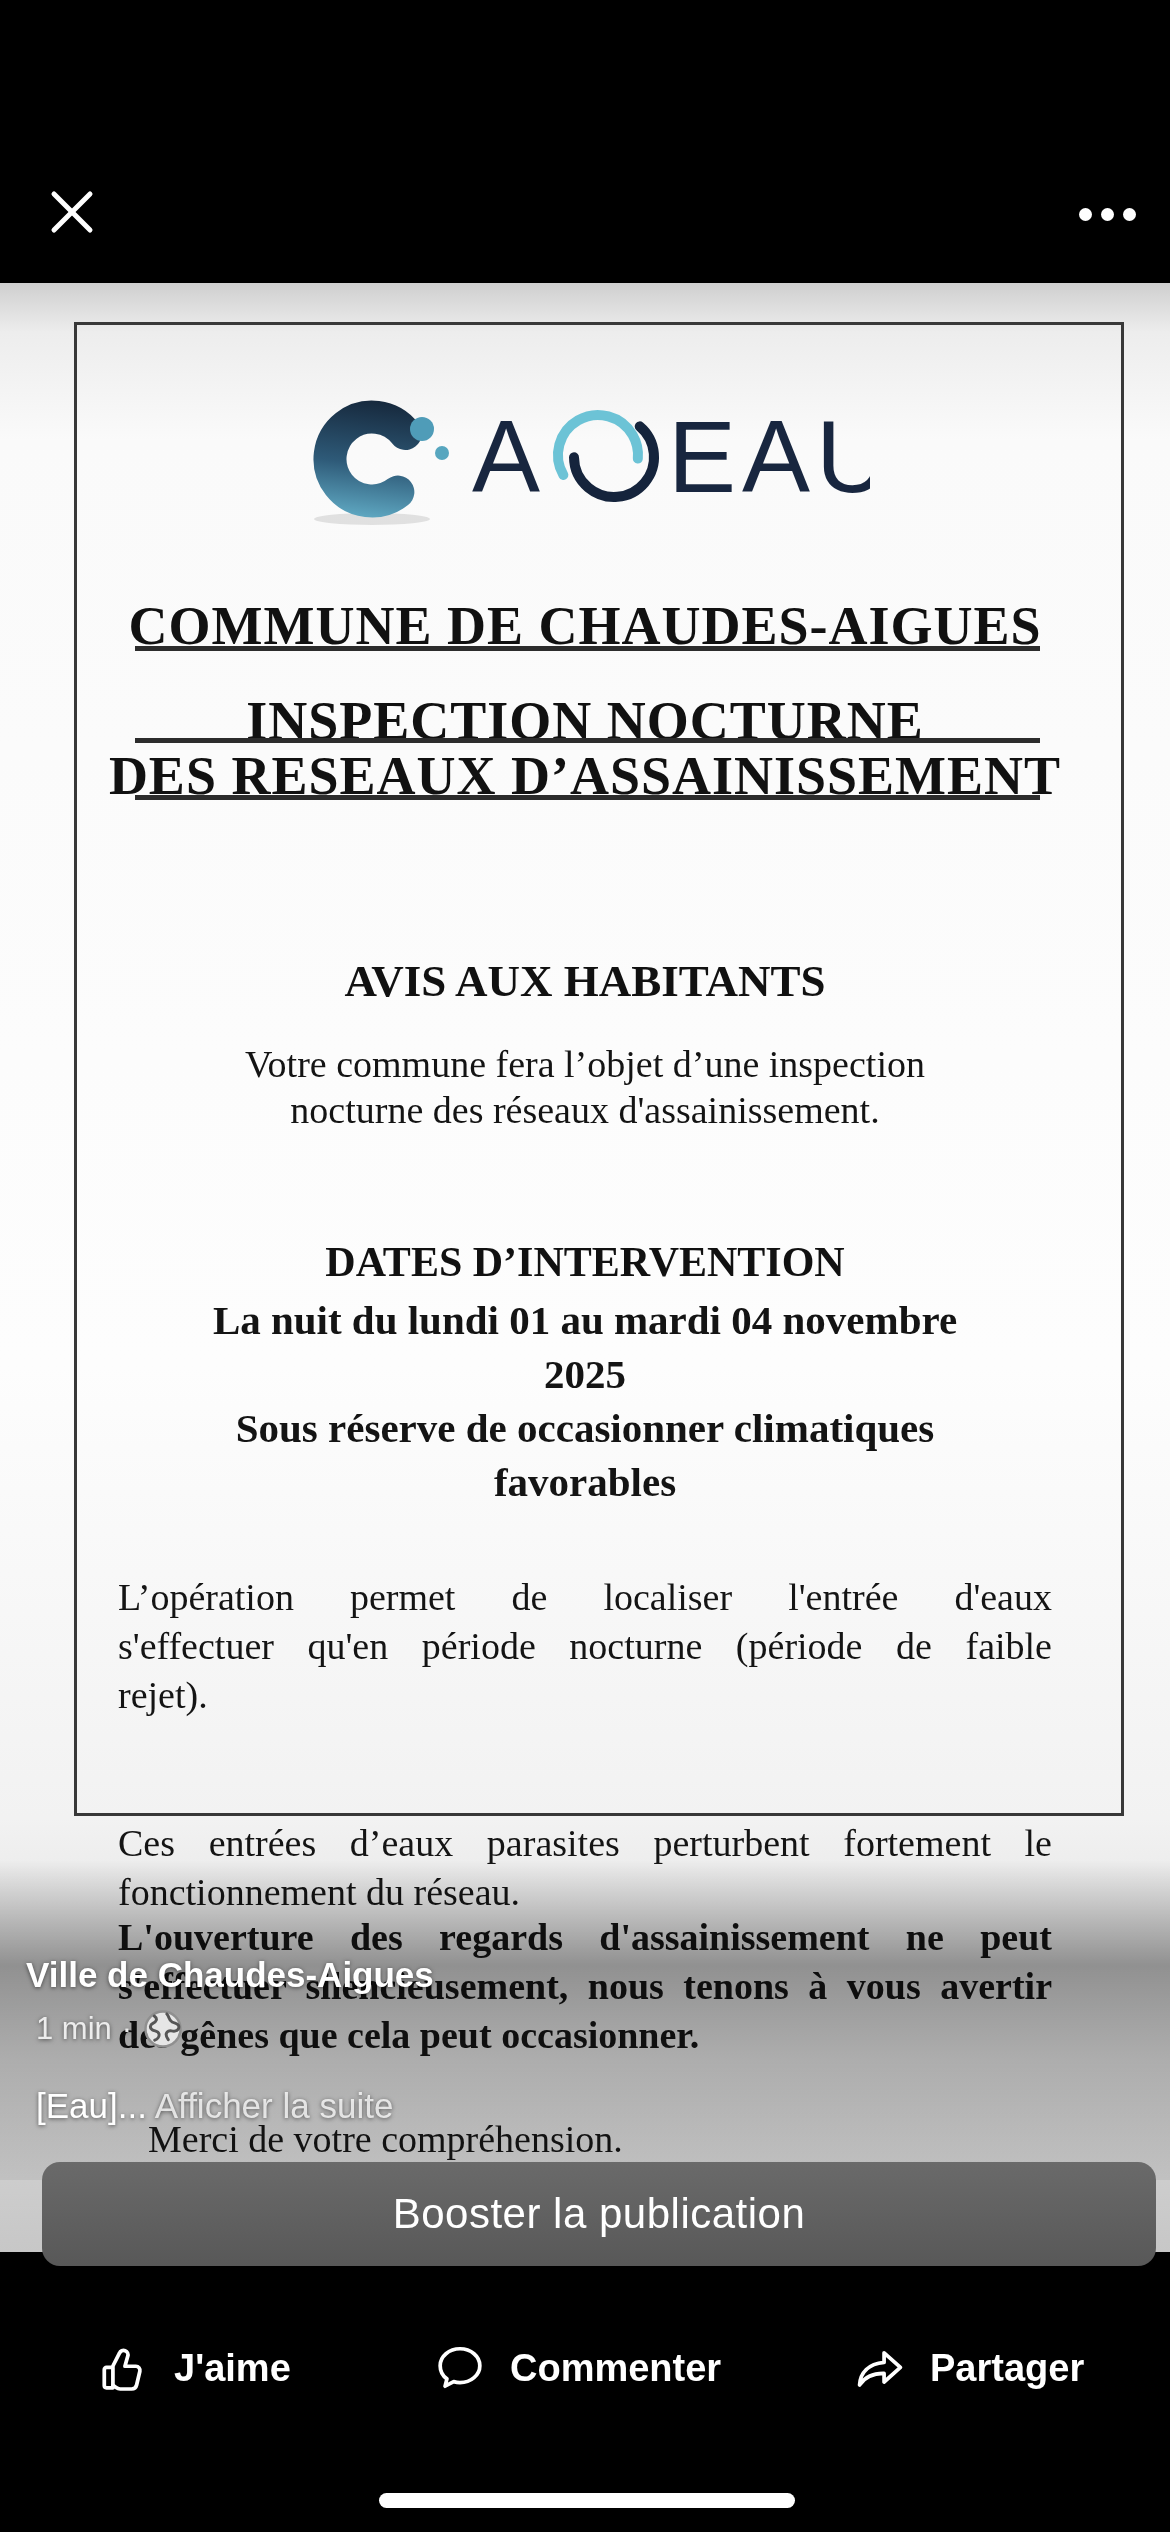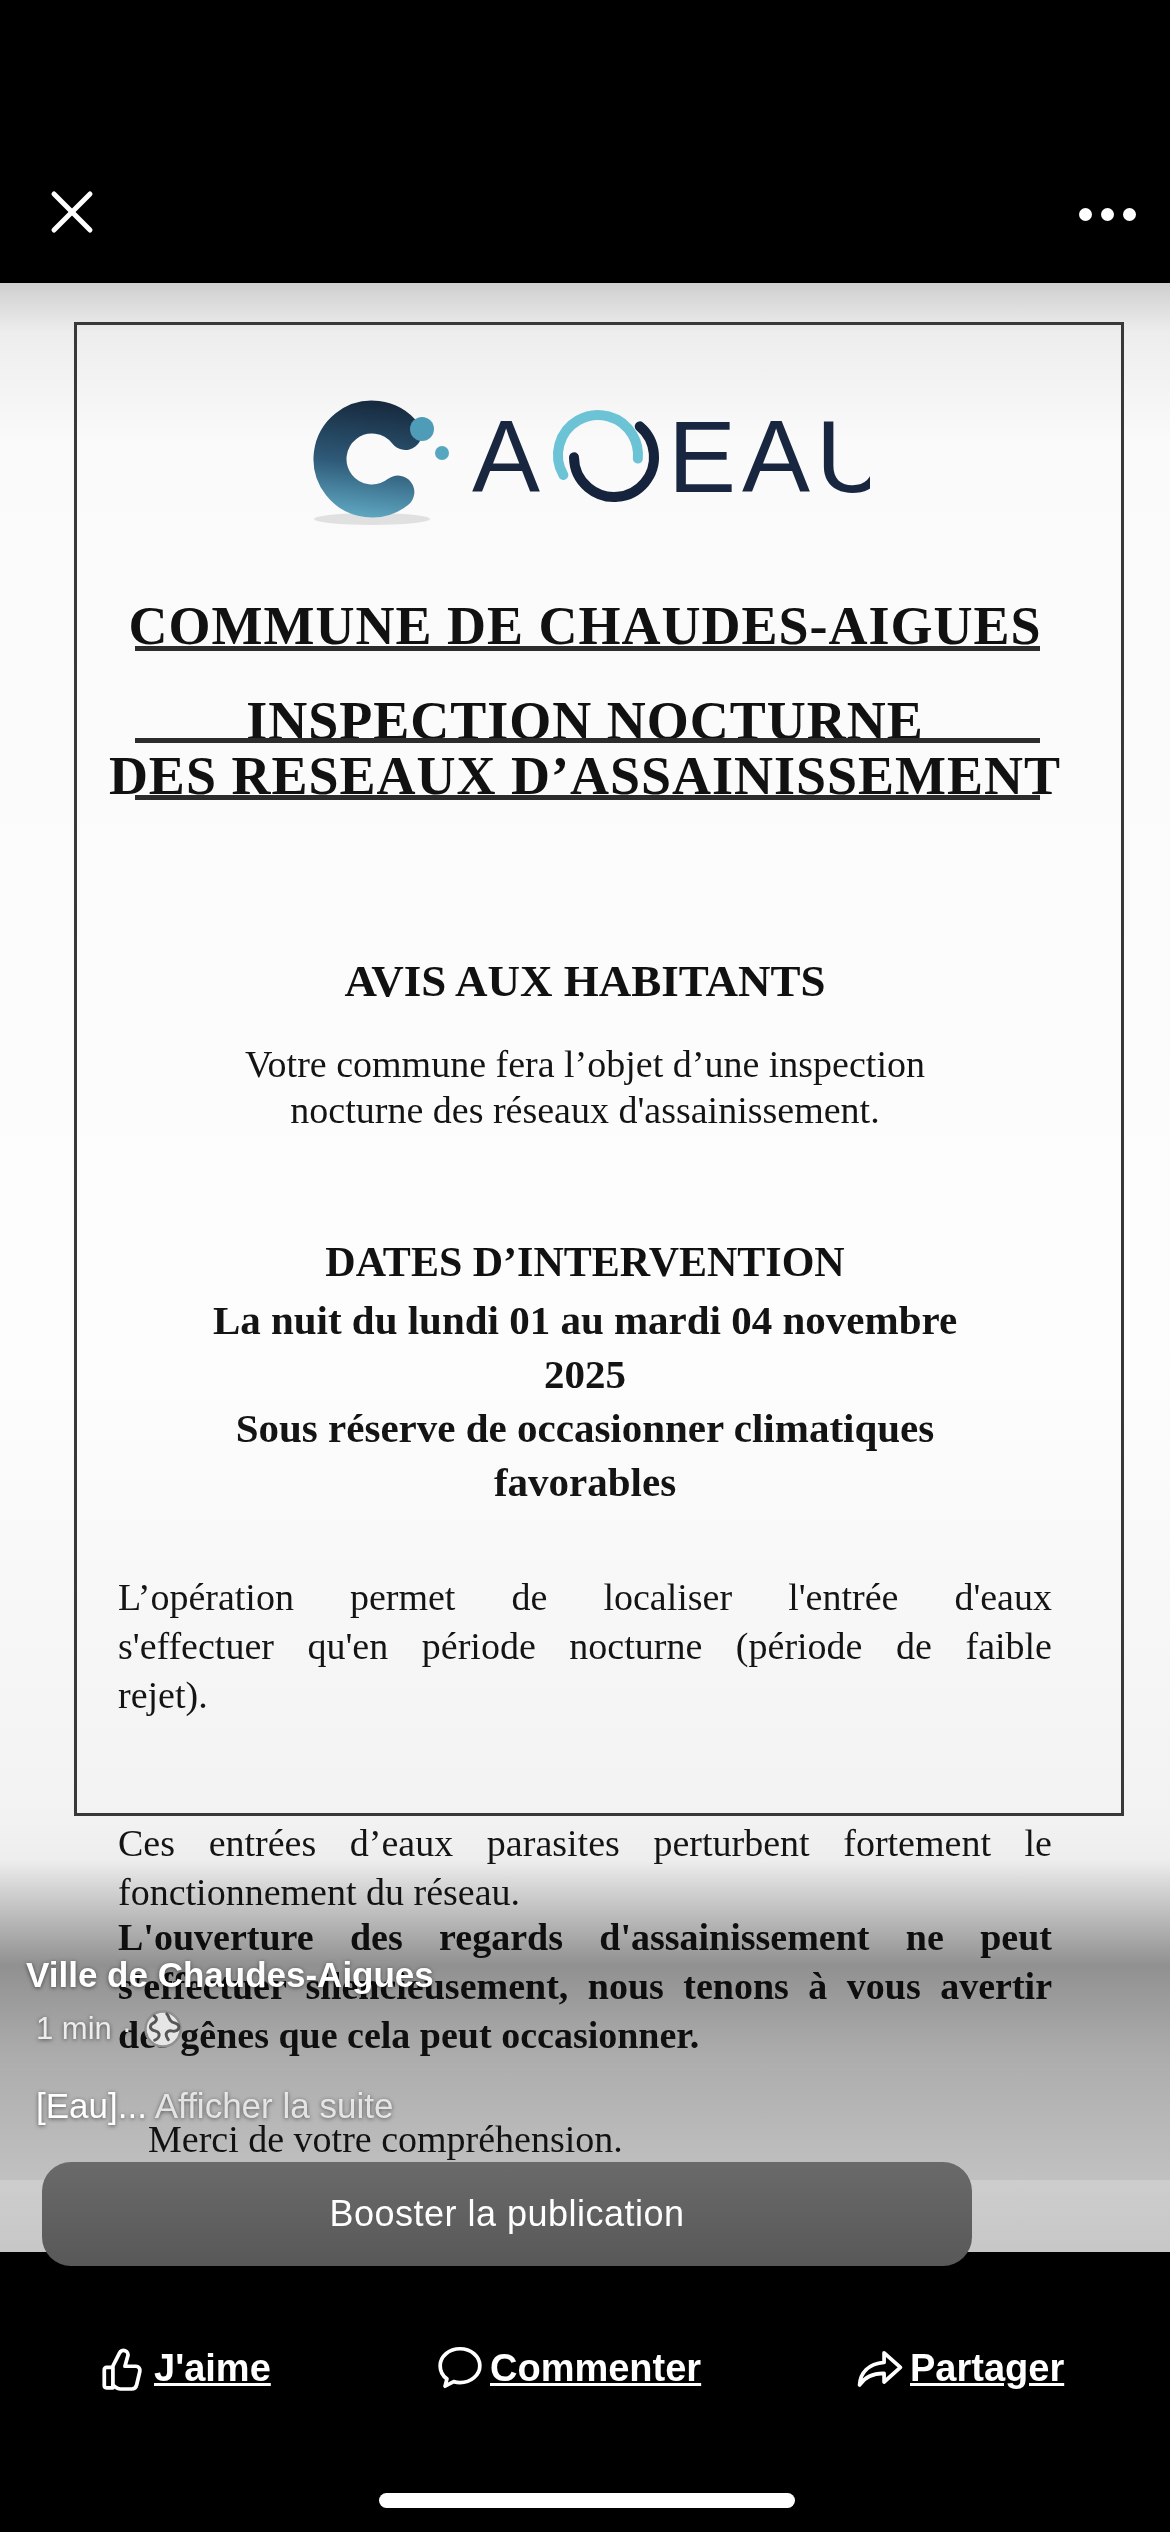--- a/index.html
+++ b/index.html
@@ -44,29 +44,29 @@
     background:linear-gradient(180deg,rgba(0,0,0,0) 0%,rgba(0,0,0,0.36) 33%,rgba(0,0,0,0.20) 62%,rgba(0,0,0,0.06) 100%);
     pointer-events:none;}
   .ovl{position:absolute;z-index:20;color:#fff;text-shadow:0 1px 4px rgba(0,0,0,0.55);}
   .page-name{left:26px;top:1955px;font-size:35px;font-weight:bold;cursor:pointer;}
   .meta-row{left:36px;top:2008px;display:flex;align-items:center;gap:10px;font-size:31px;color:#ececec;}
   .caption-row{left:36px;top:2086px;font-size:35px;}
   .caption-prefix{color:#fff;}
   .see-more{color:rgba(255,255,255,0.78);cursor:pointer;}
   
   .boost-btn{
-    position:absolute;left:42px;top:2162px;width:930px;height:104px;border-radius:29px;
+    position:absolute;left:42px;top:2162px;width:1114px;height:104px;border-radius:18px;
     background:linear-gradient(180deg,#6a6a6a,#585858);
-    color:#fff;font-size:36px;display:flex;align-items:center;justify-content:center;
+    color:#fff;font-size:42px;display:flex;align-items:center;justify-content:center;
     z-index:30;cursor:pointer;letter-spacing:0.5px;
   }
   
   .bottom-zone{position:absolute;left:0;top:2252px;width:1170px;height:280px;background:#000;z-index:25;}
   .action-row{position:absolute;left:0;top:2332px;width:1170px;height:84px;z-index:35;}
-  .action{position:absolute;display:flex;align-items:center;gap:2px;color:#fff;font-size:38px;font-weight:bold;cursor:pointer;text-decoration:underline;}
+  .action{position:absolute;display:flex;align-items:center;gap:22px;color:#fff;font-size:38px;font-weight:bold;cursor:pointer;}
   .action svg{display:block;}
   .act-like{left:96px;top:8px;}
   .act-comment{left:432px;top:8px;}
   .act-share{left:852px;top:8px;}
   .home-indicator{position:absolute;left:379px;top:2493px;width:416px;height:15px;border-radius:8px;background:#fff;z-index:35;}
 </style>
 </head>
 <body>
 
 <div class="photo">

